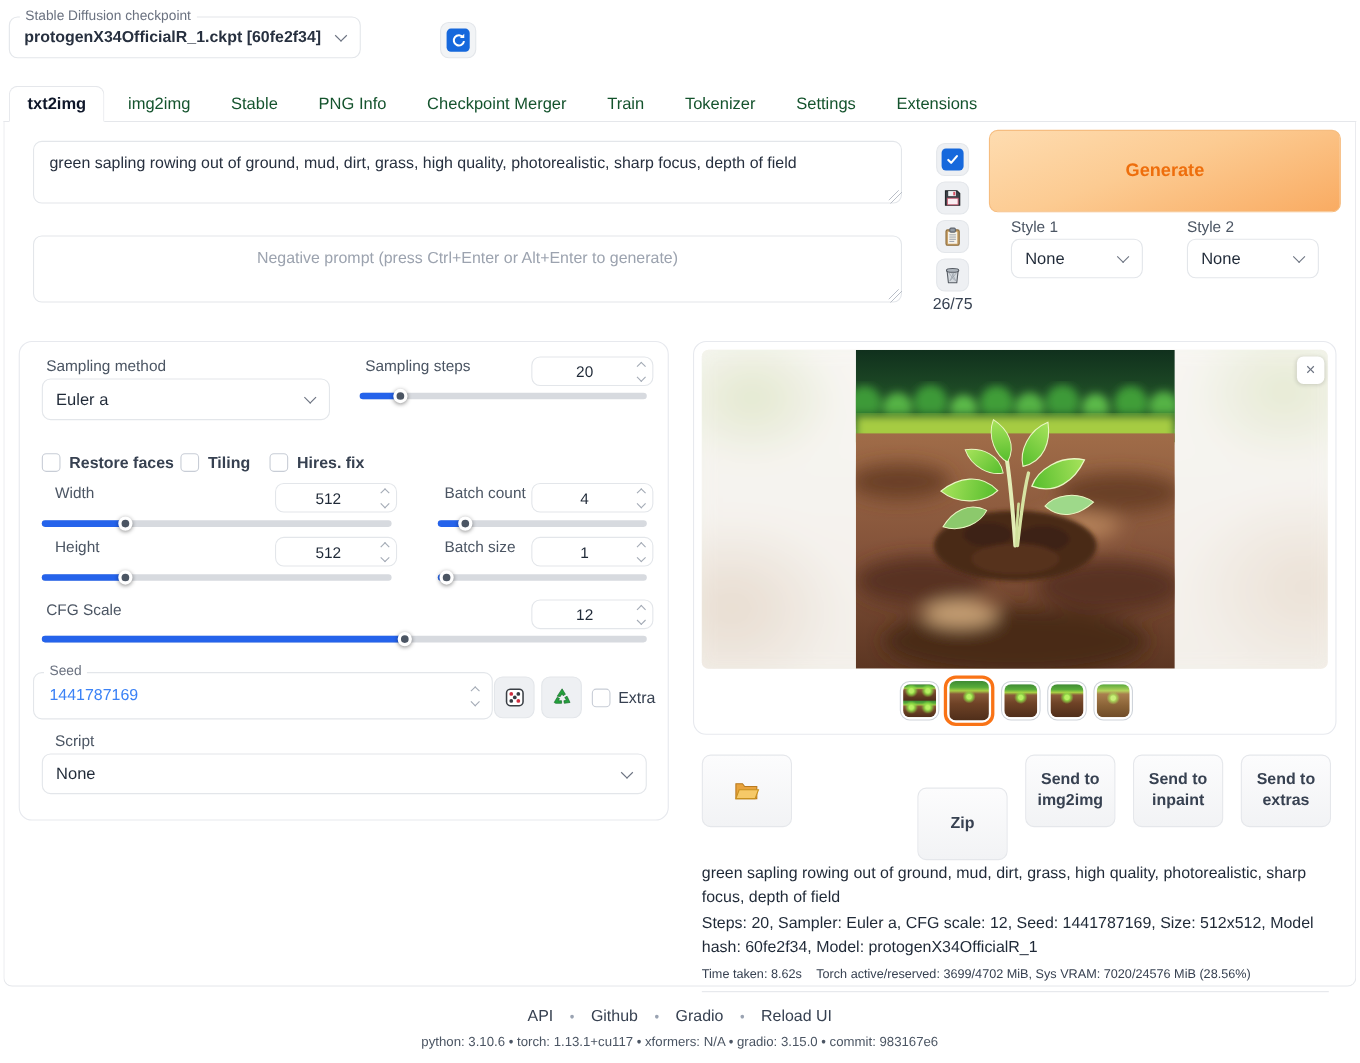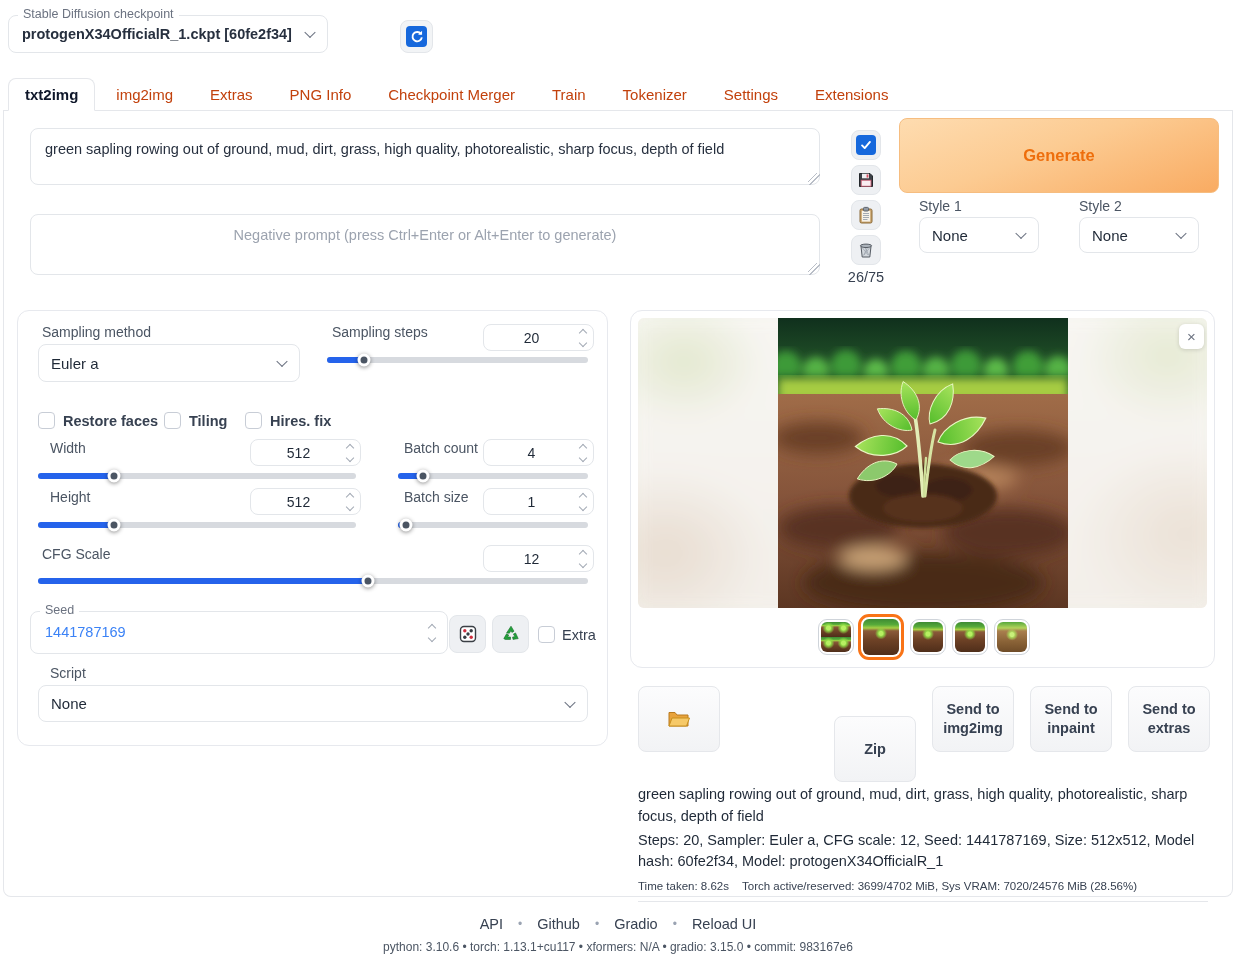--- a/index.html
+++ b/index.html
@@ -30,21 +30,21 @@
       linear-gradient(135deg, transparent 0 6px, #b9bec7 6px 7px, transparent 7px 9px, #b9bec7 9px 10px, transparent 10px); pointer-events:none; }
 
   
   .ckpt-box { left:8px; top:15px; width:320px; height:38px; }
   .ckpt-val { position:absolute; left:13px; top:10px; font-size:14.5px; font-weight:600; color:#27303f; }
   .refresh-btn { left:400px; top:20px; width:33px; height:33px; background:#f2f4f6; }
   .blue-sq { display:flex; align-items:center; justify-content:center; width:21px; height:21px; background:#1668dc; border-radius:4px; }
 
   
   .tabstrip { position:absolute; left:3px; top:78px; width:1230px; height:33px; border-bottom:1px solid #e5e7eb; display:flex; align-items:flex-end; padding-left:5px; }
-  .tab { padding:7px 16px; font-size:15px; color:#c2410c; cursor:pointer; white-space:nowrap; margin-right:5px; }
+  .tab { padding:7px 16px; font-size:15px; color:#14532d; cursor:pointer; white-space:nowrap; margin-right:5px; }
   .tab.active { background:#fff; border:1px solid #e5e7eb; border-bottom:1px solid #fff; border-radius:8px 8px 0 0; color:#0f172a; font-weight:700; position:relative; z-index:2; margin-bottom:-1px; }
 
   .main { position:absolute; left:3px; top:111px; width:1230px; height:786px; border-left:1px solid #e5e7eb; border-right:1px solid #e5e7eb; border-bottom:1px solid #e5e7eb; border-radius:0 0 8px 8px; background:#fff; }
 
   
   .prompt-ta { left:30px; top:128px; width:790px; height:57px; }
   .neg-ta { left:30px; top:214px; width:790px; height:61px;text-align:center; }
   .tool { width:30px; height:30px; left:851px; }
   .token-counter { position:absolute; left:842px; top:269px; width:48px; text-align:center; font-size:14.5px; color:#374151; }
   .generate-btn { position:absolute; left:899px; top:118px; width:320px; height:75px; border:1px solid #f6bd80; border-radius:8px;
@@ -116,21 +116,21 @@
       <svg width="15" height="15" viewBox="0 0 16 16">
           <path d="M12.8 5.2 A5 5 0 1 0 13.7 9" fill="none" stroke="#fff" stroke-width="2"></path>
           <path d="M13.9 1.8 v4.2 h-4.2 z" fill="#fff"></path>
         </svg>
     </span>
   </div>
 
   <div class="tabstrip">
     <div class="tab active">txt2img</div>
     <div class="tab">img2img</div>
-    <div class="tab">Extras</div>
+    <div class="tab">Stable</div>
     <div class="tab">PNG Info</div>
     <div class="tab">Checkpoint Merger</div>
     <div class="tab">Train</div>
     <div class="tab">Tokenizer</div>
     <div class="tab">Settings</div>
     <div class="tab">Extensions</div>
   </div>
 
   <div class="main"></div>
 

